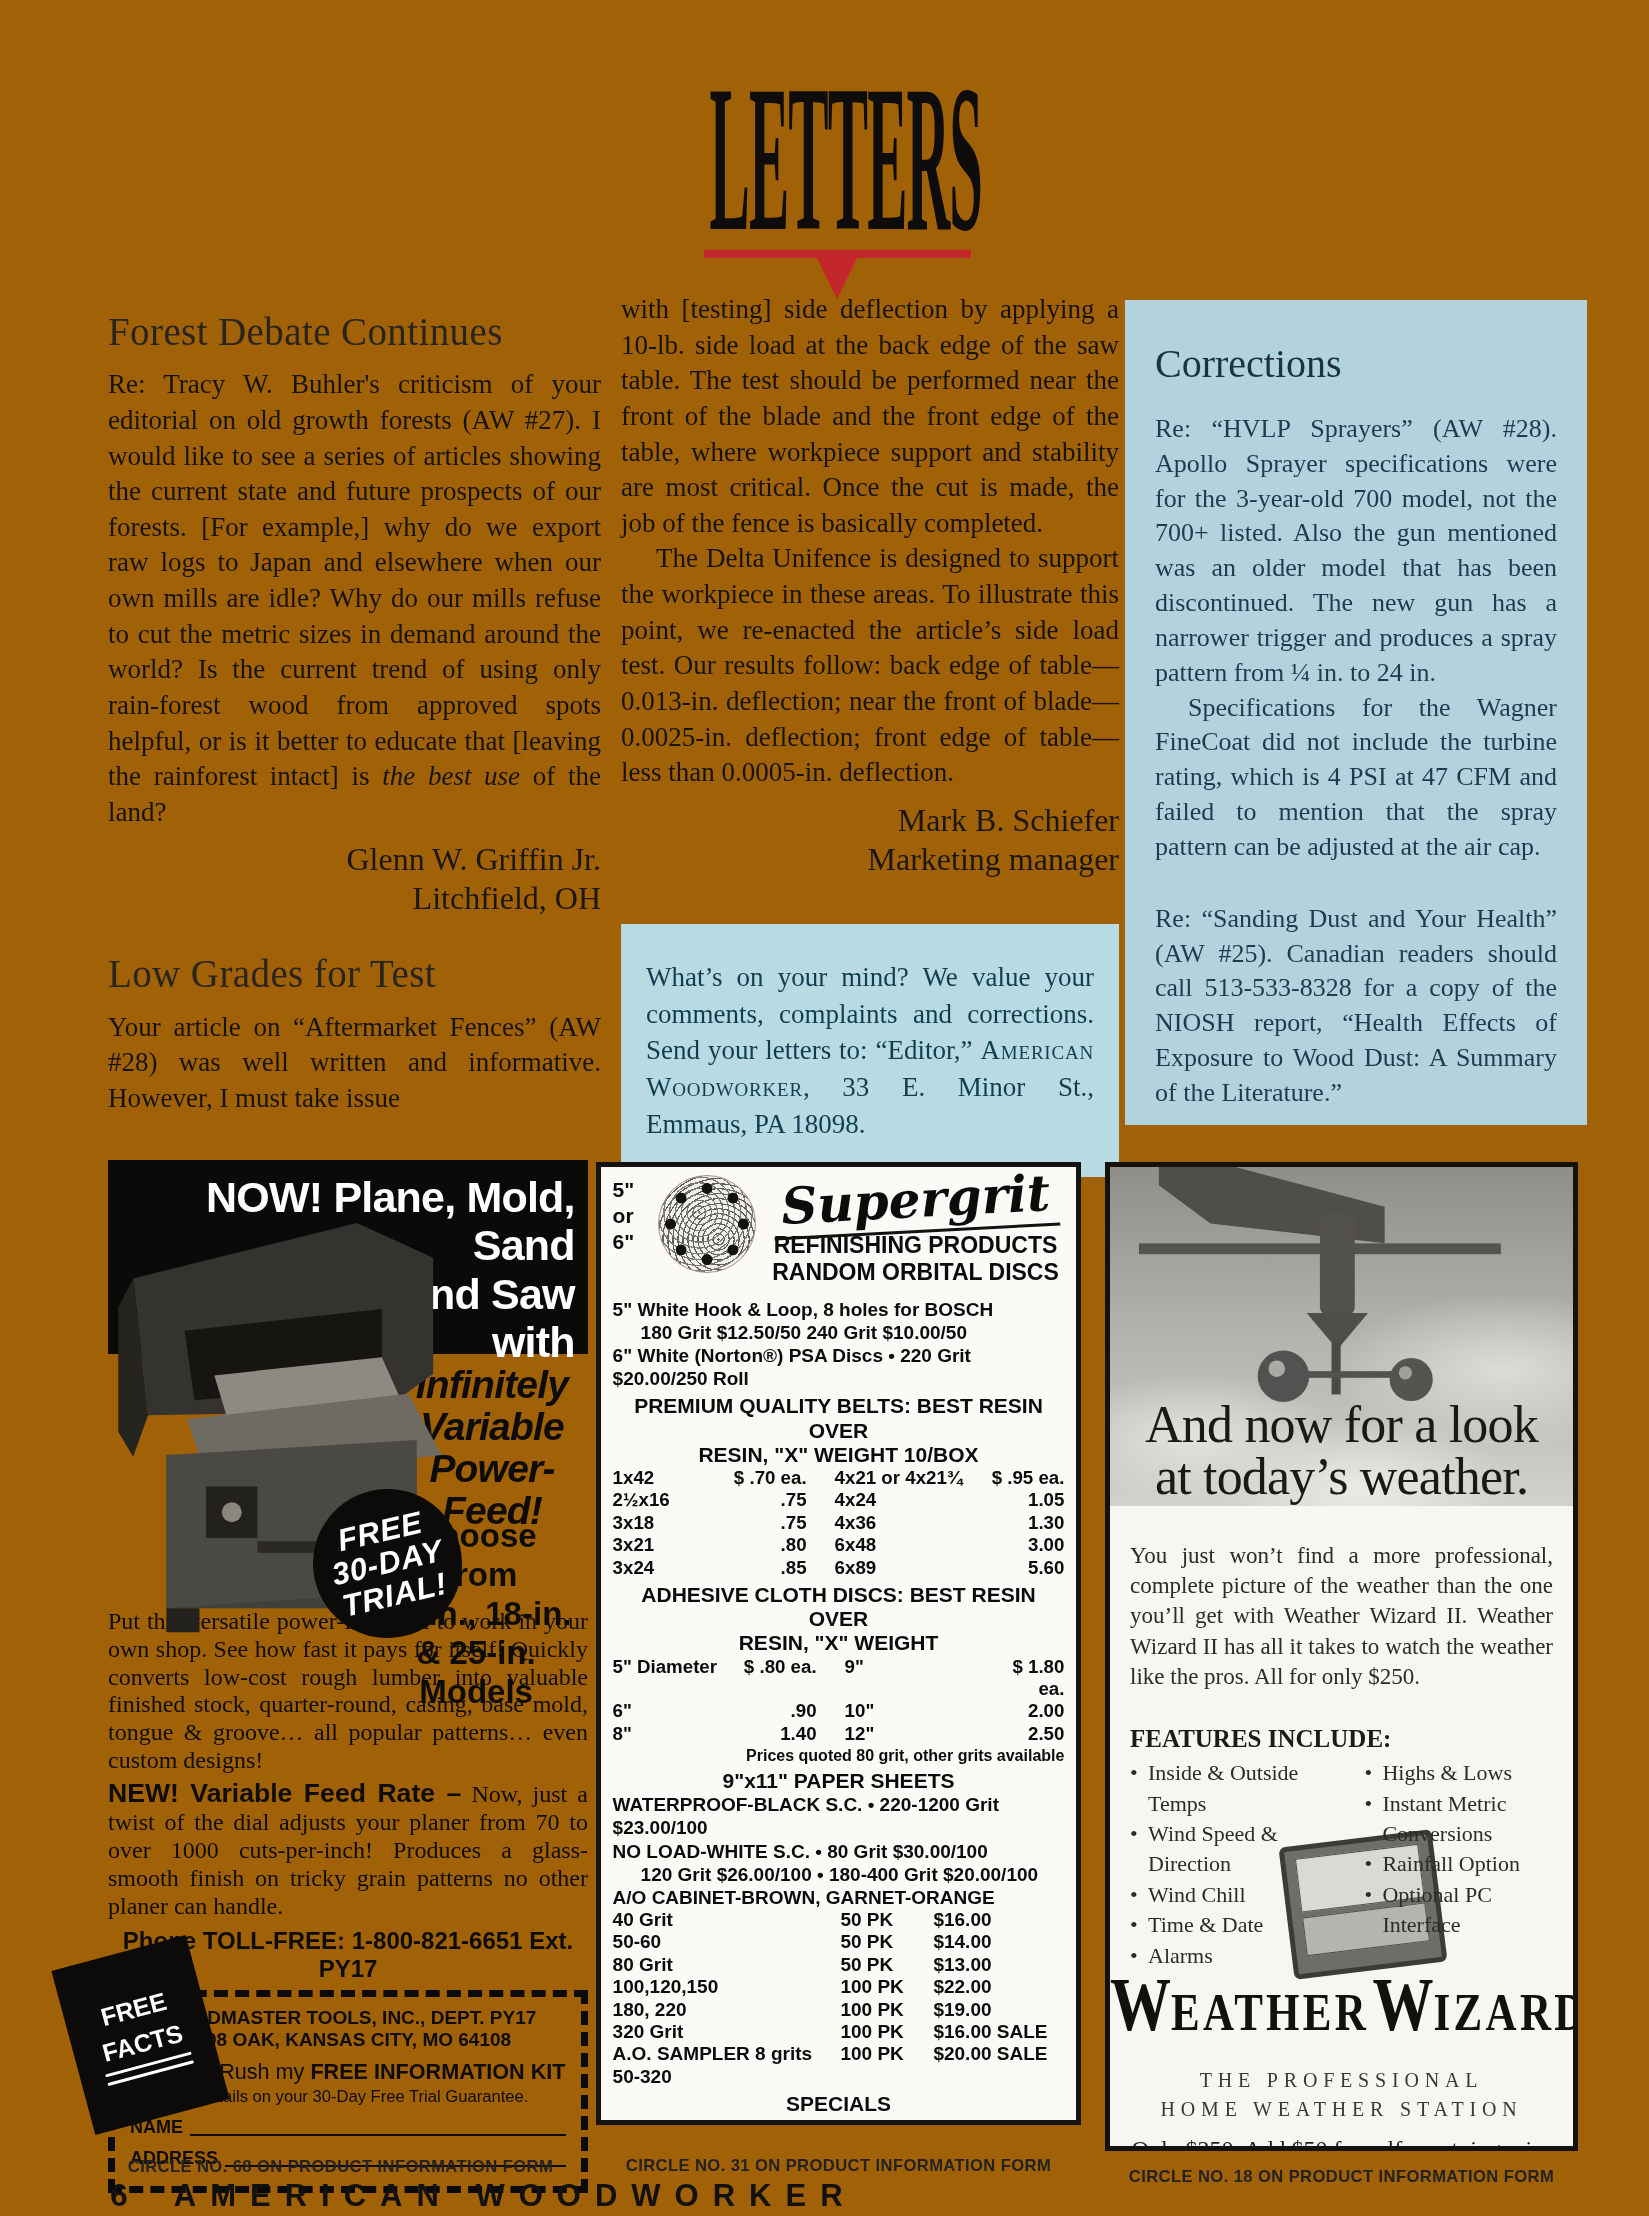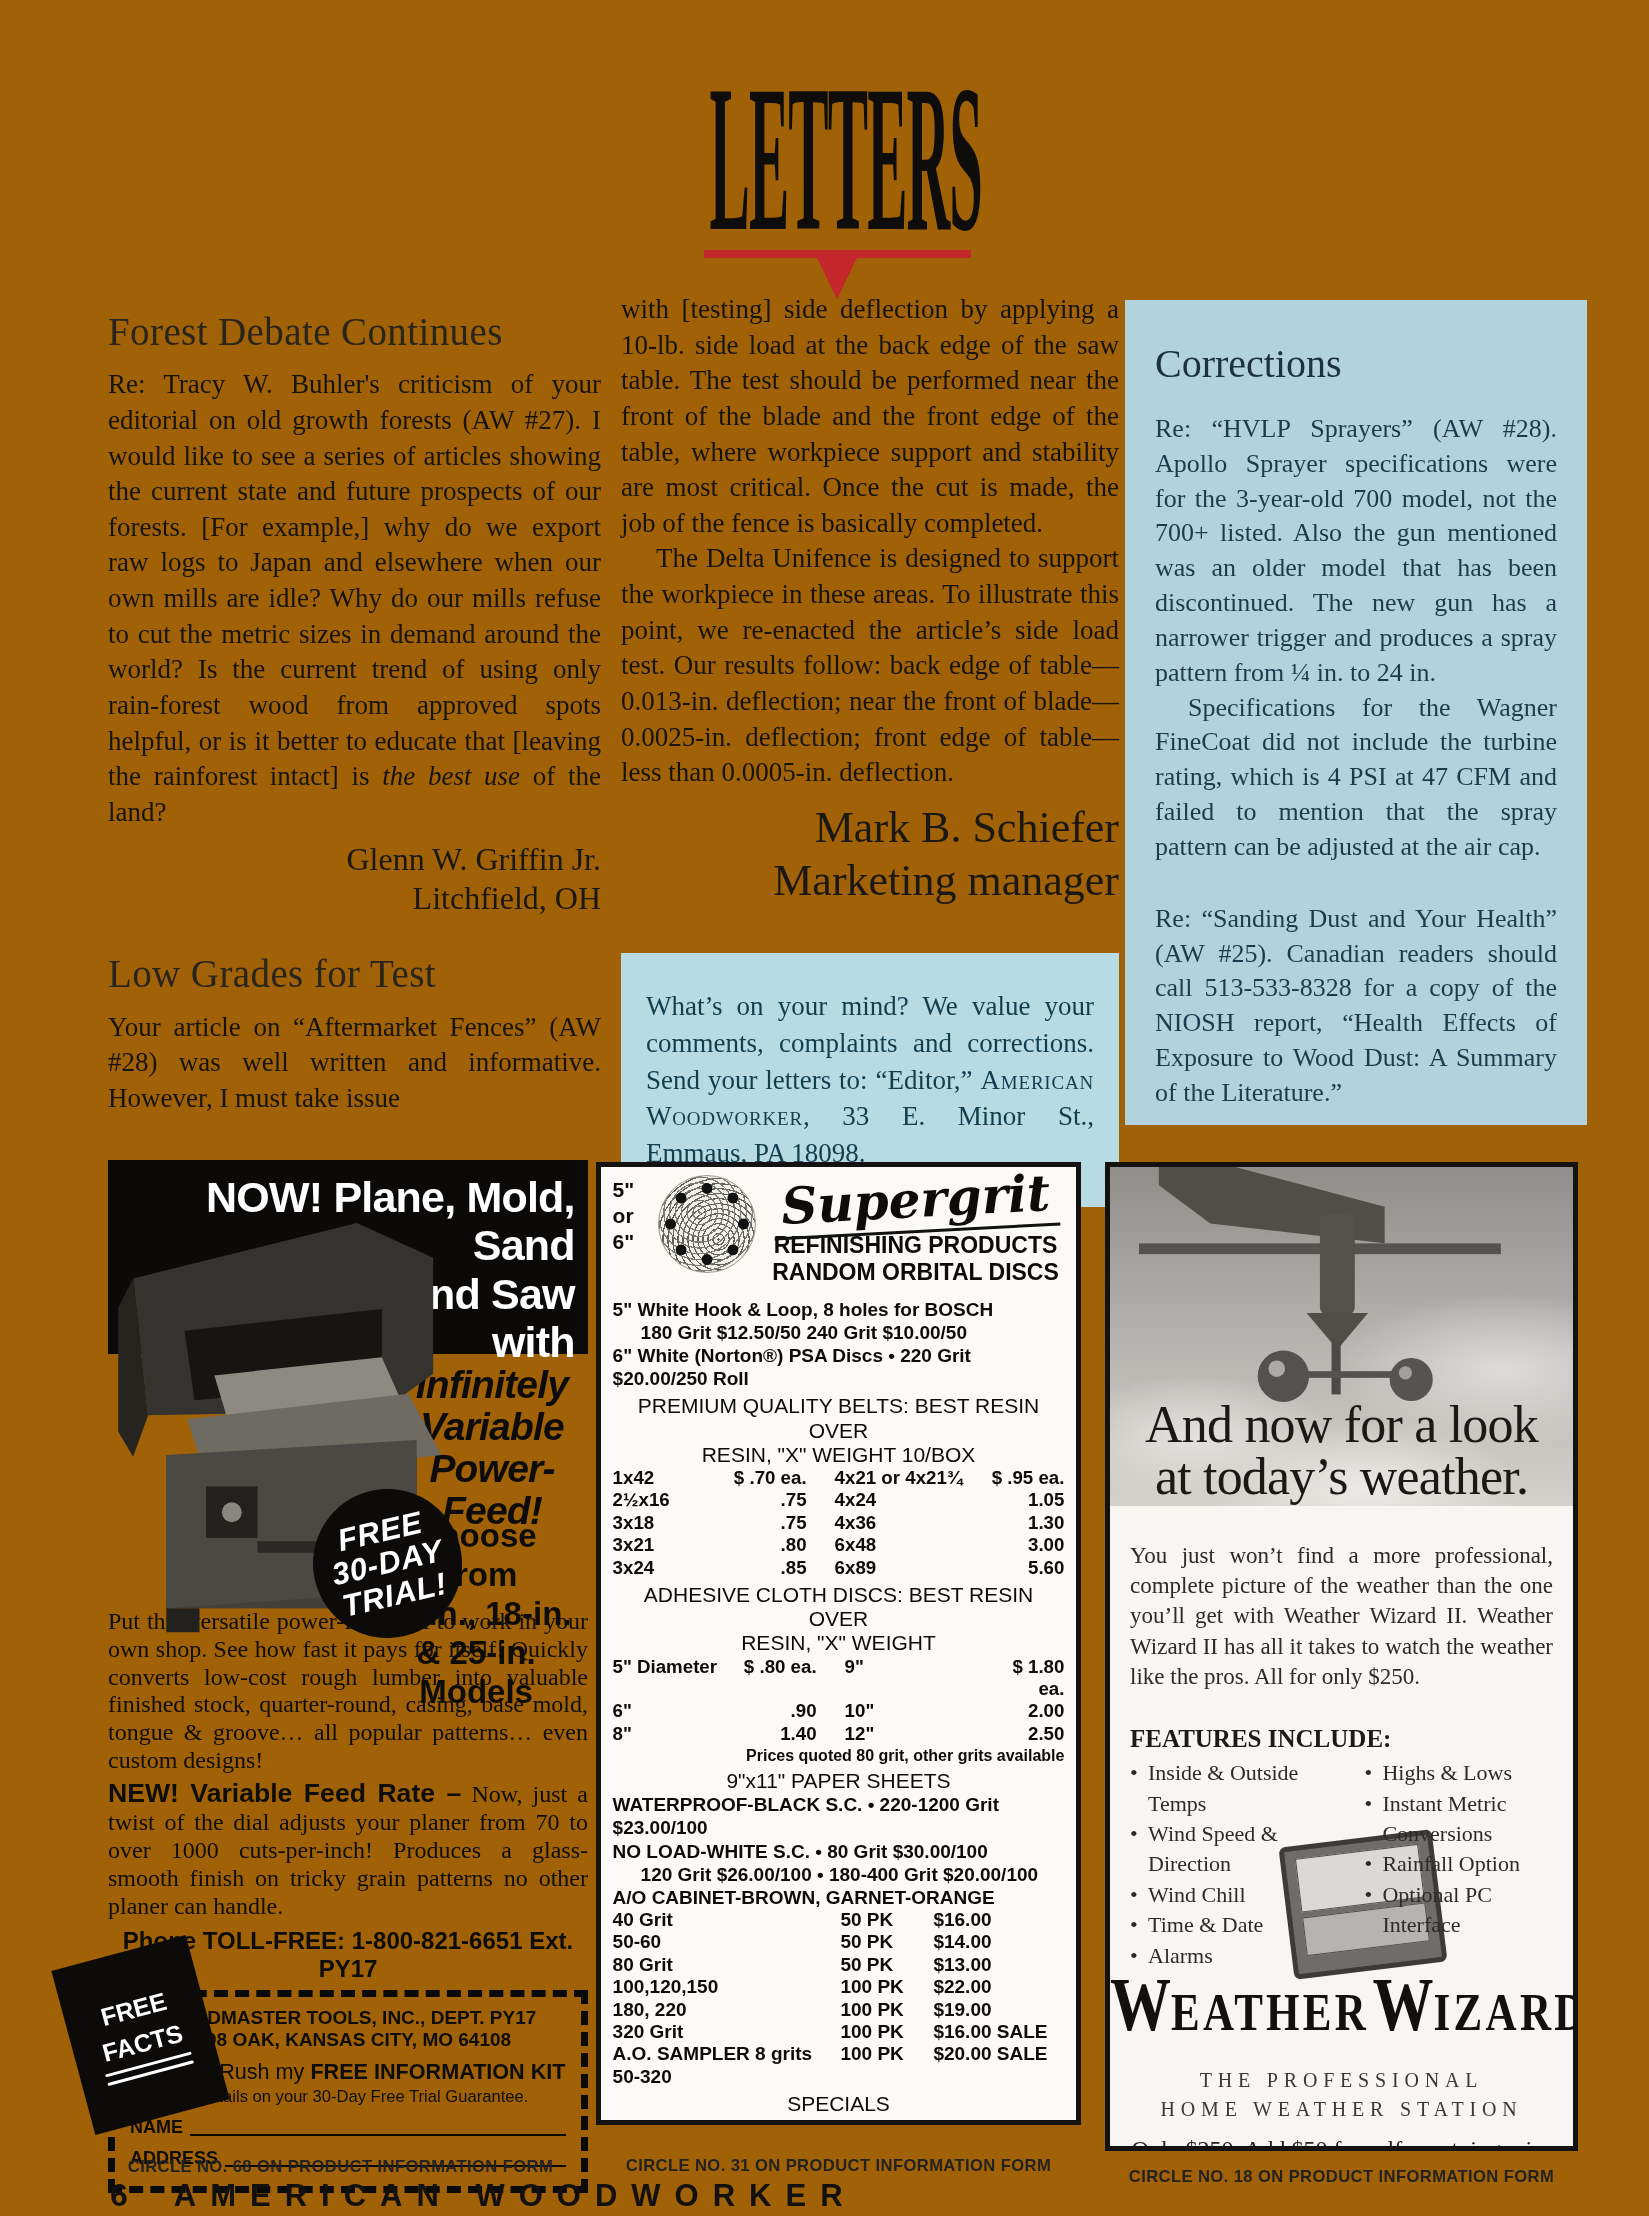--- a/index.html
+++ b/index.html
@@ -18,21 +18,21 @@
               border-top:43px solid #c3262b;}
 
   
   h2.letter-h{font-size:39px;font-weight:normal;color:#2a251c;margin:0 0 13.3px;letter-spacing:0.4px;}
   .col1{position:absolute;left:108px;top:309px;width:493px;}
   .col1 p.body,.col2 p.body{font-size:27px;line-height:1.32;text-align:justify;
        margin:0;color:#17130e;}
   .sig{text-align:right;font-size:32px;line-height:1.22;margin:10px 0 33px;color:#1b1712;}
   .col2{position:absolute;left:621px;top:292px;width:498px;}
   .col2 p.ind{text-indent:35px;}
-  .col2 .sig{font-size:44px;margin-bottom:16px;}
+  .col2 .sig{font-size:32px;margin-bottom:16px;}
   .mailbox{margin-top:45px;background:#b7dae3;padding:35px 25px;}
   .mailbox p{margin:0;font-size:27px;line-height:1.36;color:#113e4f;text-align:justify;}
   .sc{font-variant:small-caps;letter-spacing:0.8px;}
   .corrections{position:absolute;left:1125px;top:300px;width:462px;height:825px;
                background:#b2d2dd;padding:40px 30px;box-sizing:border-box;}
   .corrections h2{font-size:40px;font-weight:normal;color:#1d3240;margin:0 0 25px;}
   .corrections p{font-size:26px;line-height:1.34;color:#1c3b4e;text-align:justify;margin:0;}
   .corrections p.ind{text-indent:33px;margin-bottom:37px;}
 
   
@@ -90,21 +90,21 @@
        radial-gradient(circle at 23% 23%,#111 5px,transparent 5.8px),
        repeating-radial-gradient(circle at 42% 38%,#7c7a74 0 1.3px,transparent 1.3px 5.8px),
        repeating-radial-gradient(circle at 62% 66%,#5f5d57 0 1.2px,transparent 1.2px 5px);}
   .grit-logoblock{margin-left:154px;text-align:center;}
   .logo-script{font-family:"DejaVu Serif",serif;font-style:italic;font-weight:bold;font-size:50px;
                line-height:1.05;display:inline-block;transform:rotate(-3deg);
                border-bottom:3.3px solid #111;padding:0 8.3px 3.3px;}
   .grit-sub{font-weight:bold;font-size:23px;line-height:1.15;}
   .grit-line{font-weight:bold;font-size:19px;line-height:1.22;}
   .grit-line.ind{margin-left:28px;}
-  .grit-title{text-align:center;font-weight:normal;font-size:21px;line-height:1.15;margin-top:4.1px;}
+  .grit-title{text-align:center;font-weight:bold;font-size:21px;line-height:1.15;margin-top:4.1px;}
   .g-row{display:flex;font-weight:bold;font-size:18.7px;line-height:1.2;}
   .g-row .c1{width:98px;}.g-row .c2{width:124px;text-align:right;padding-right:28px;box-sizing:border-box;}
   .g-row .c3{width:156px;}.g-row .c4{flex:1;text-align:right;}
   .note{text-align:right;font-weight:bold;font-size:16px;margin-top:1.7px;}
   .a-row{display:flex;font-weight:bold;font-size:19px;line-height:1.18;}
   .a-row .a1{flex:1;}.a-row .a2{width:93px;}.a-row .a3{width:131px;}
 
   
   .ad-weather{position:absolute;left:1105px;top:1162px;width:473px;height:989px;
               border:5.8px solid #13120f;box-sizing:border-box;background:#f7f6f2;overflow:hidden;

